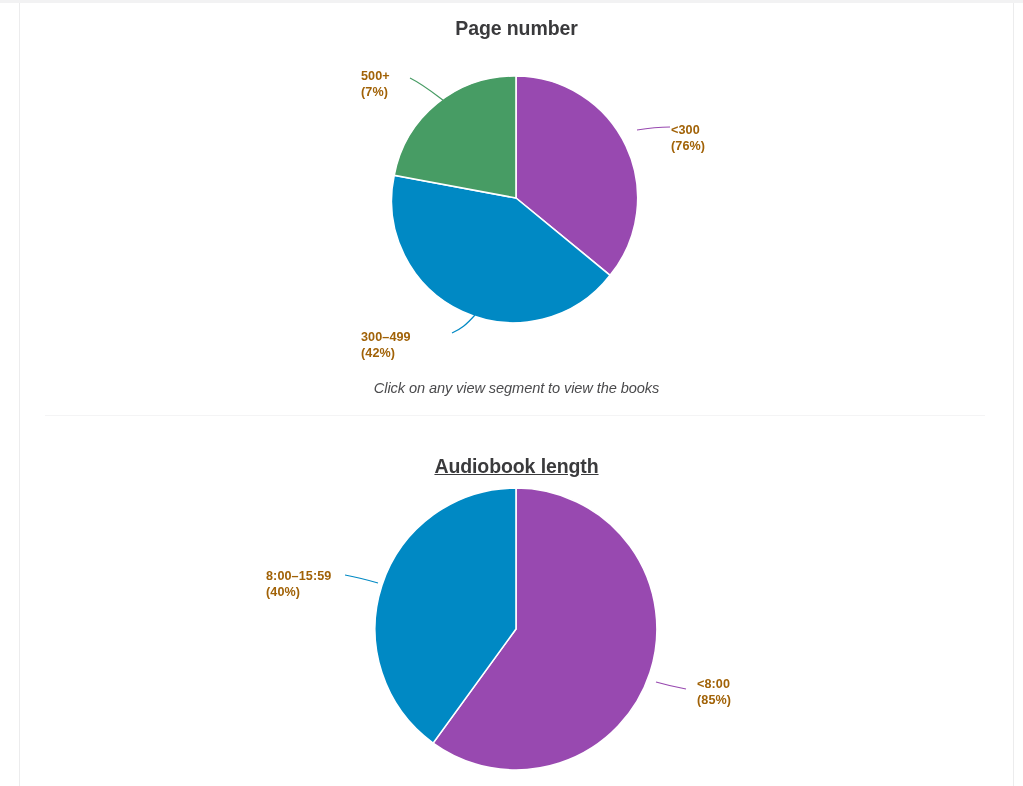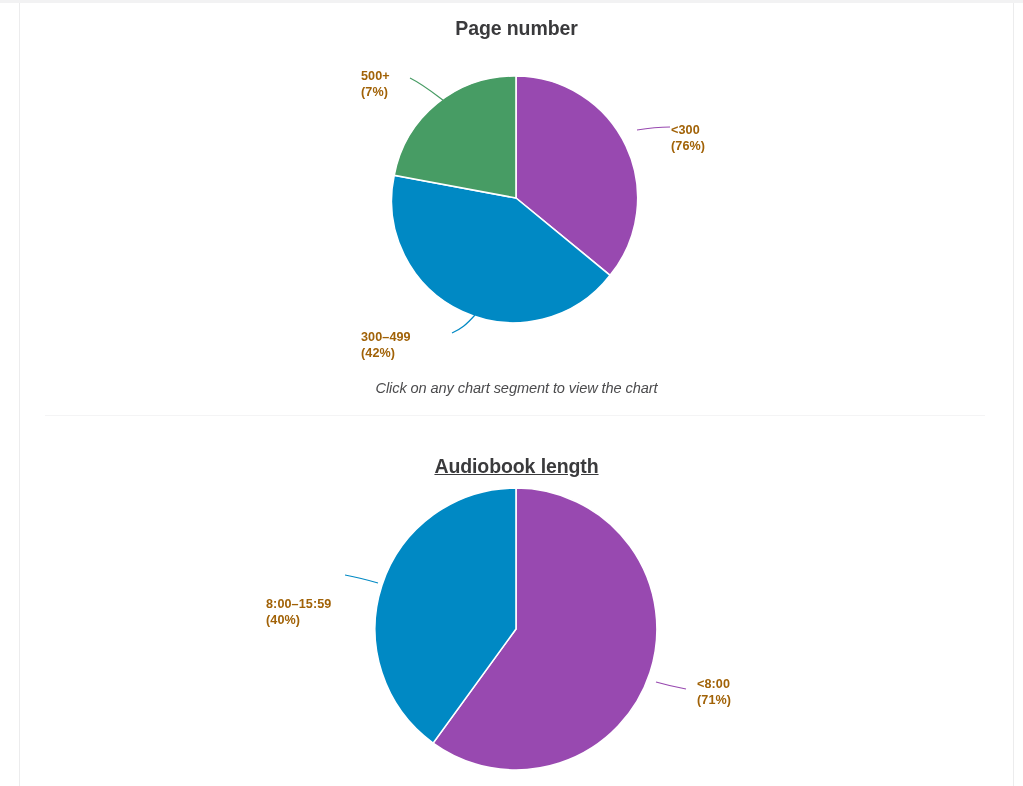--- a/index.html
+++ b/index.html
@@ -151,21 +151,21 @@
       <div class="pie-label" style="left:341px; top:327px;">
         <span>300–499</span>
         <span class="lbl-pct">(42%)</span>
       </div>
 
       <div class="pie-label" style="left:341px; top:66px;">
         <span>500+</span>
         <span class="lbl-pct">(7%)</span>
       </div>
 
-      <div class="chart-hint" id="hint-page-number">Click on any chart segment to view the chart</div>
+      <div class="chart-hint" id="hint-page-number">Click on any view segment to view the books</div>
     </section>
 
     <div class="section-divider"></div>
 
     <section class="chart-section" id="section-audiobook-length">
 
       <div class="chart-title" id="title-audiobook-length">Audiobook length</div>
 
       <div class="pie-wrap">
         <svg class="pie-svg" width="993" height="367" viewBox="0 0 993 367">
@@ -174,23 +174,23 @@
 
           <path fill="#0089c4" stroke="#ffffff" stroke-width="1.6" d="M 496 210 L 413.1 324.1 A 141 141 0 0 1 496 69 Z"></path>
 
           <path fill="none" stroke="#9849b0" stroke-width="1.2" d="M 636 263 C 650 267 655 268 666 270"></path>
           <path fill="none" stroke="#0089c4" stroke-width="1.2" d="M 358 164 C 344 160 336 158 325 156"></path>
         </svg>
       </div>
 
       <div class="pie-label" style="left:677px; top:258px;">
         <span>&lt;8:00</span>
-        <span class="lbl-pct">(71%)</span>
+        <span class="lbl-pct">(85%)</span>
       </div>
 
-      <div class="pie-label" style="left:246px; top:150px;margin-top:28px;">
+      <div class="pie-label" style="left:246px; top:150px;">
         <span>8:00–15:59</span>
         <span class="lbl-pct">(40%)</span>
       </div>
     </section>
 
   </div>
 </div>
 
 </body></html>

